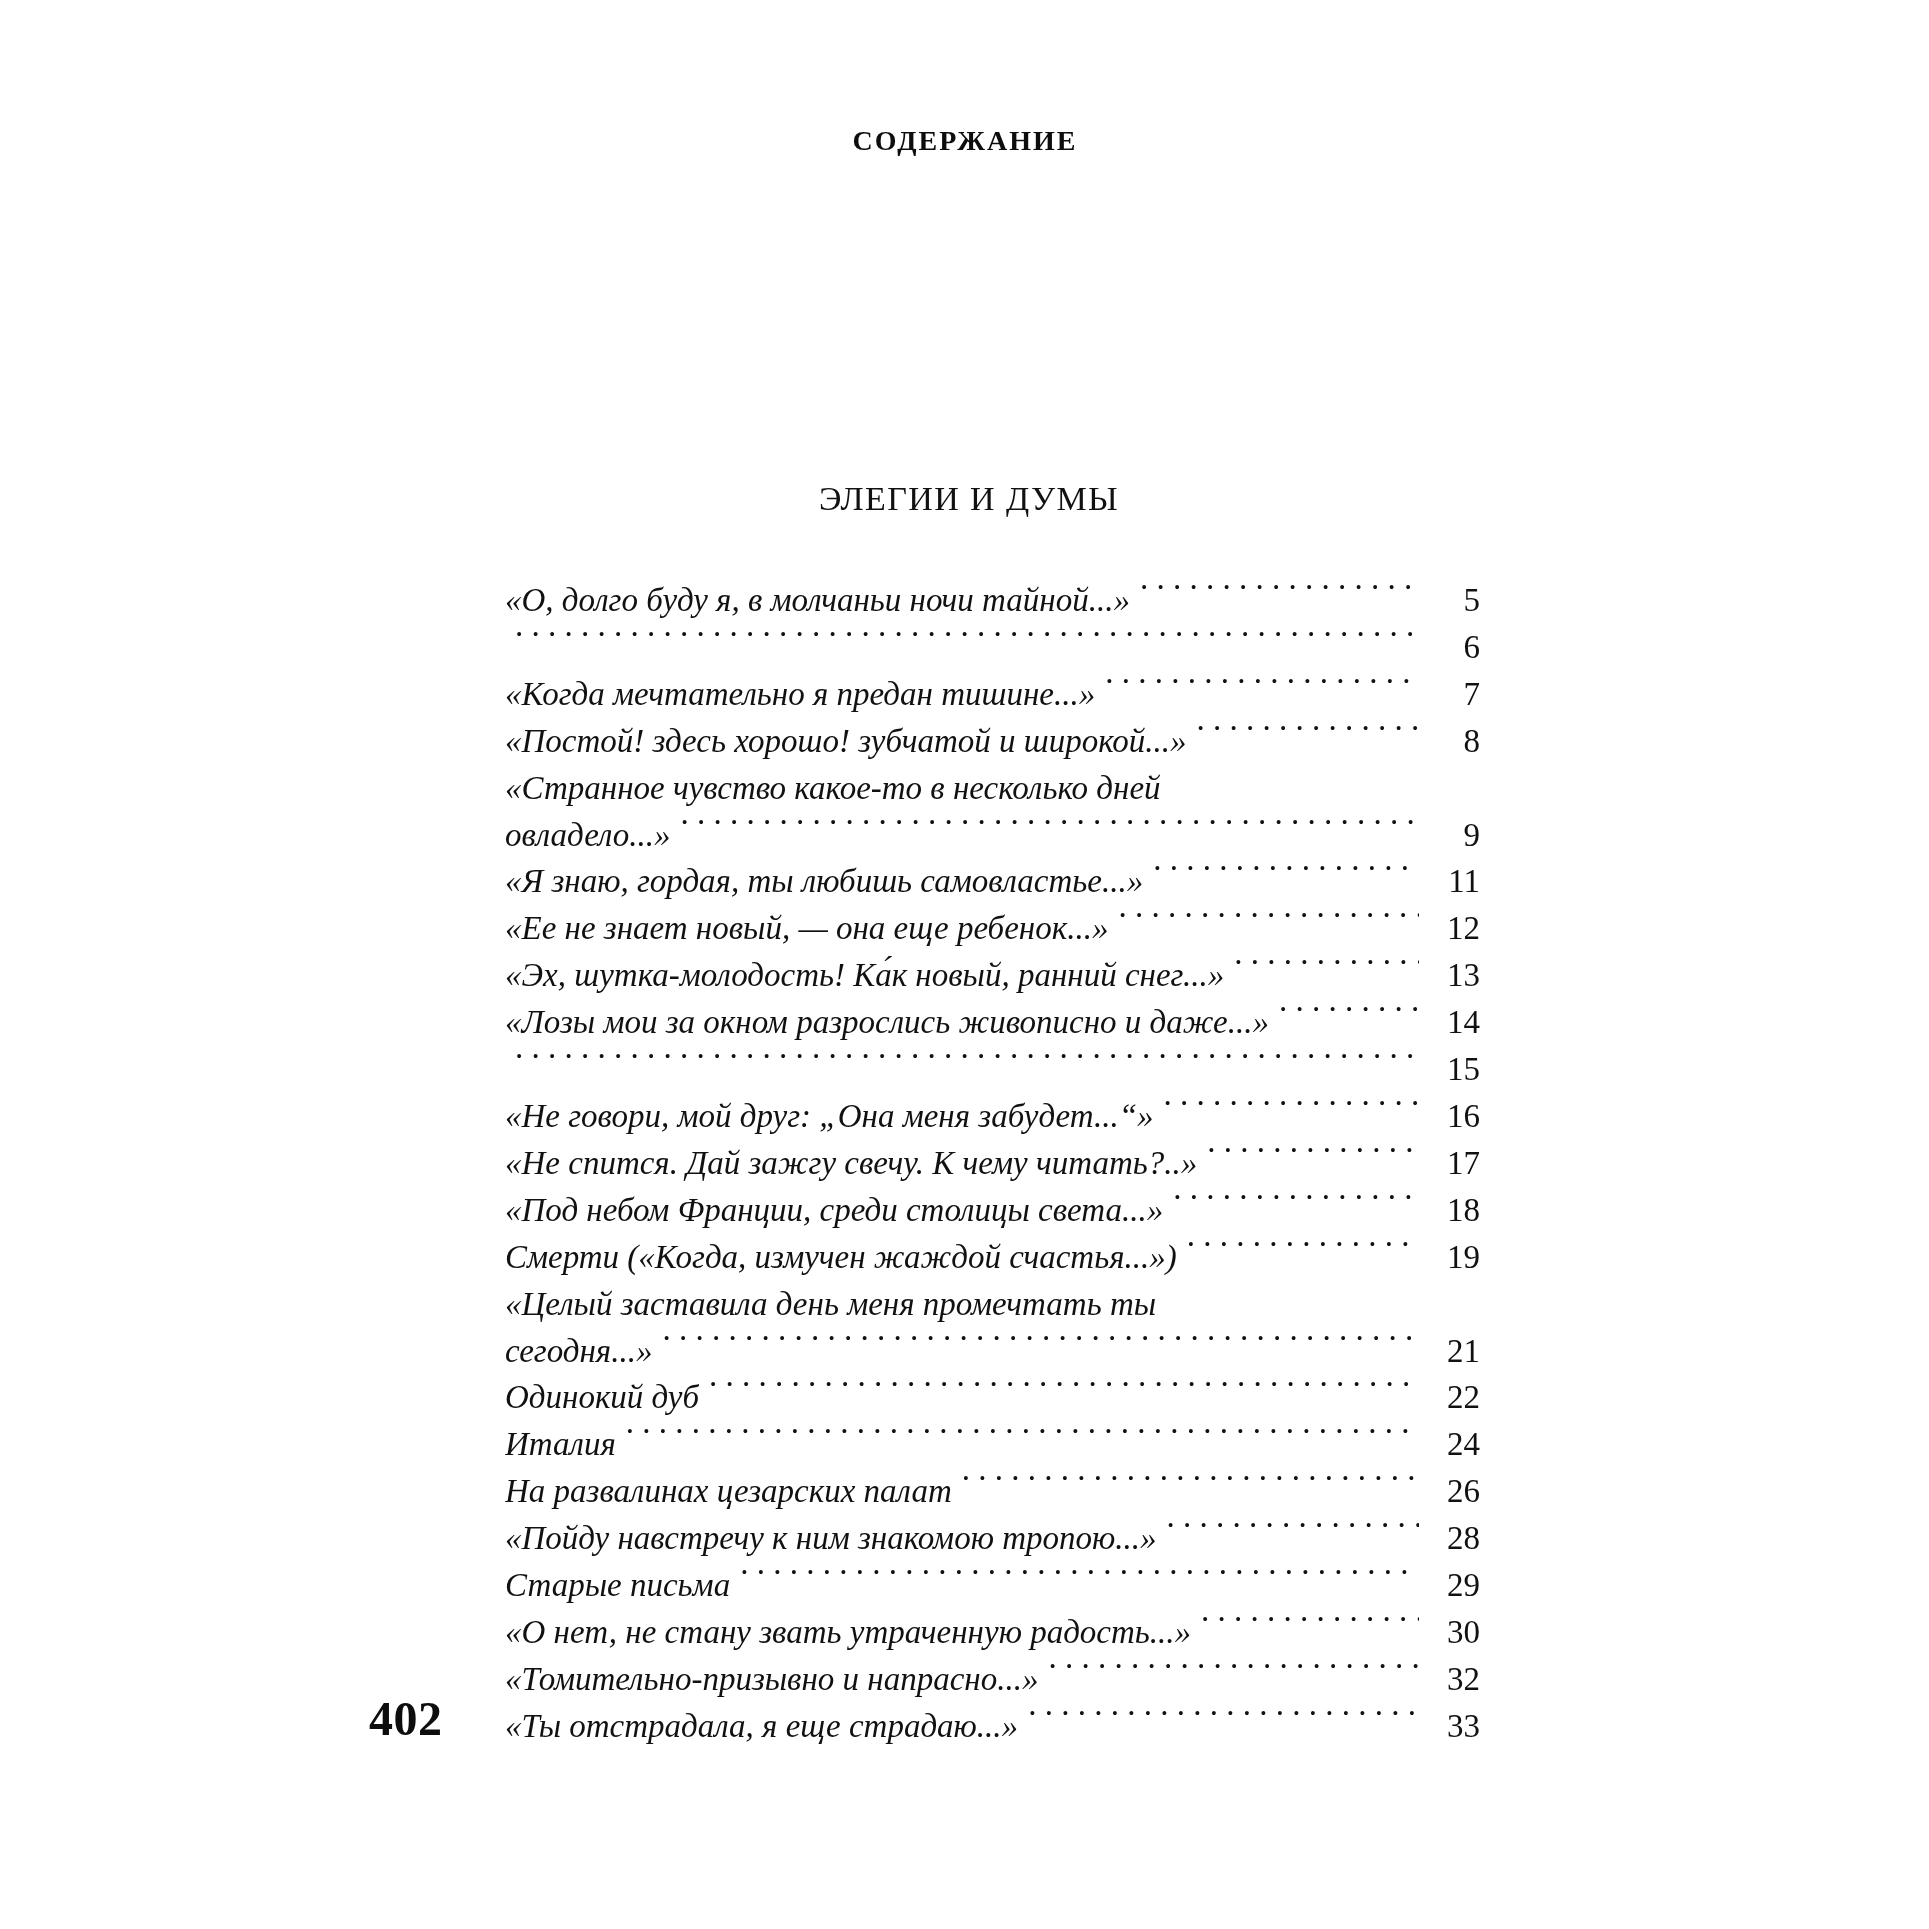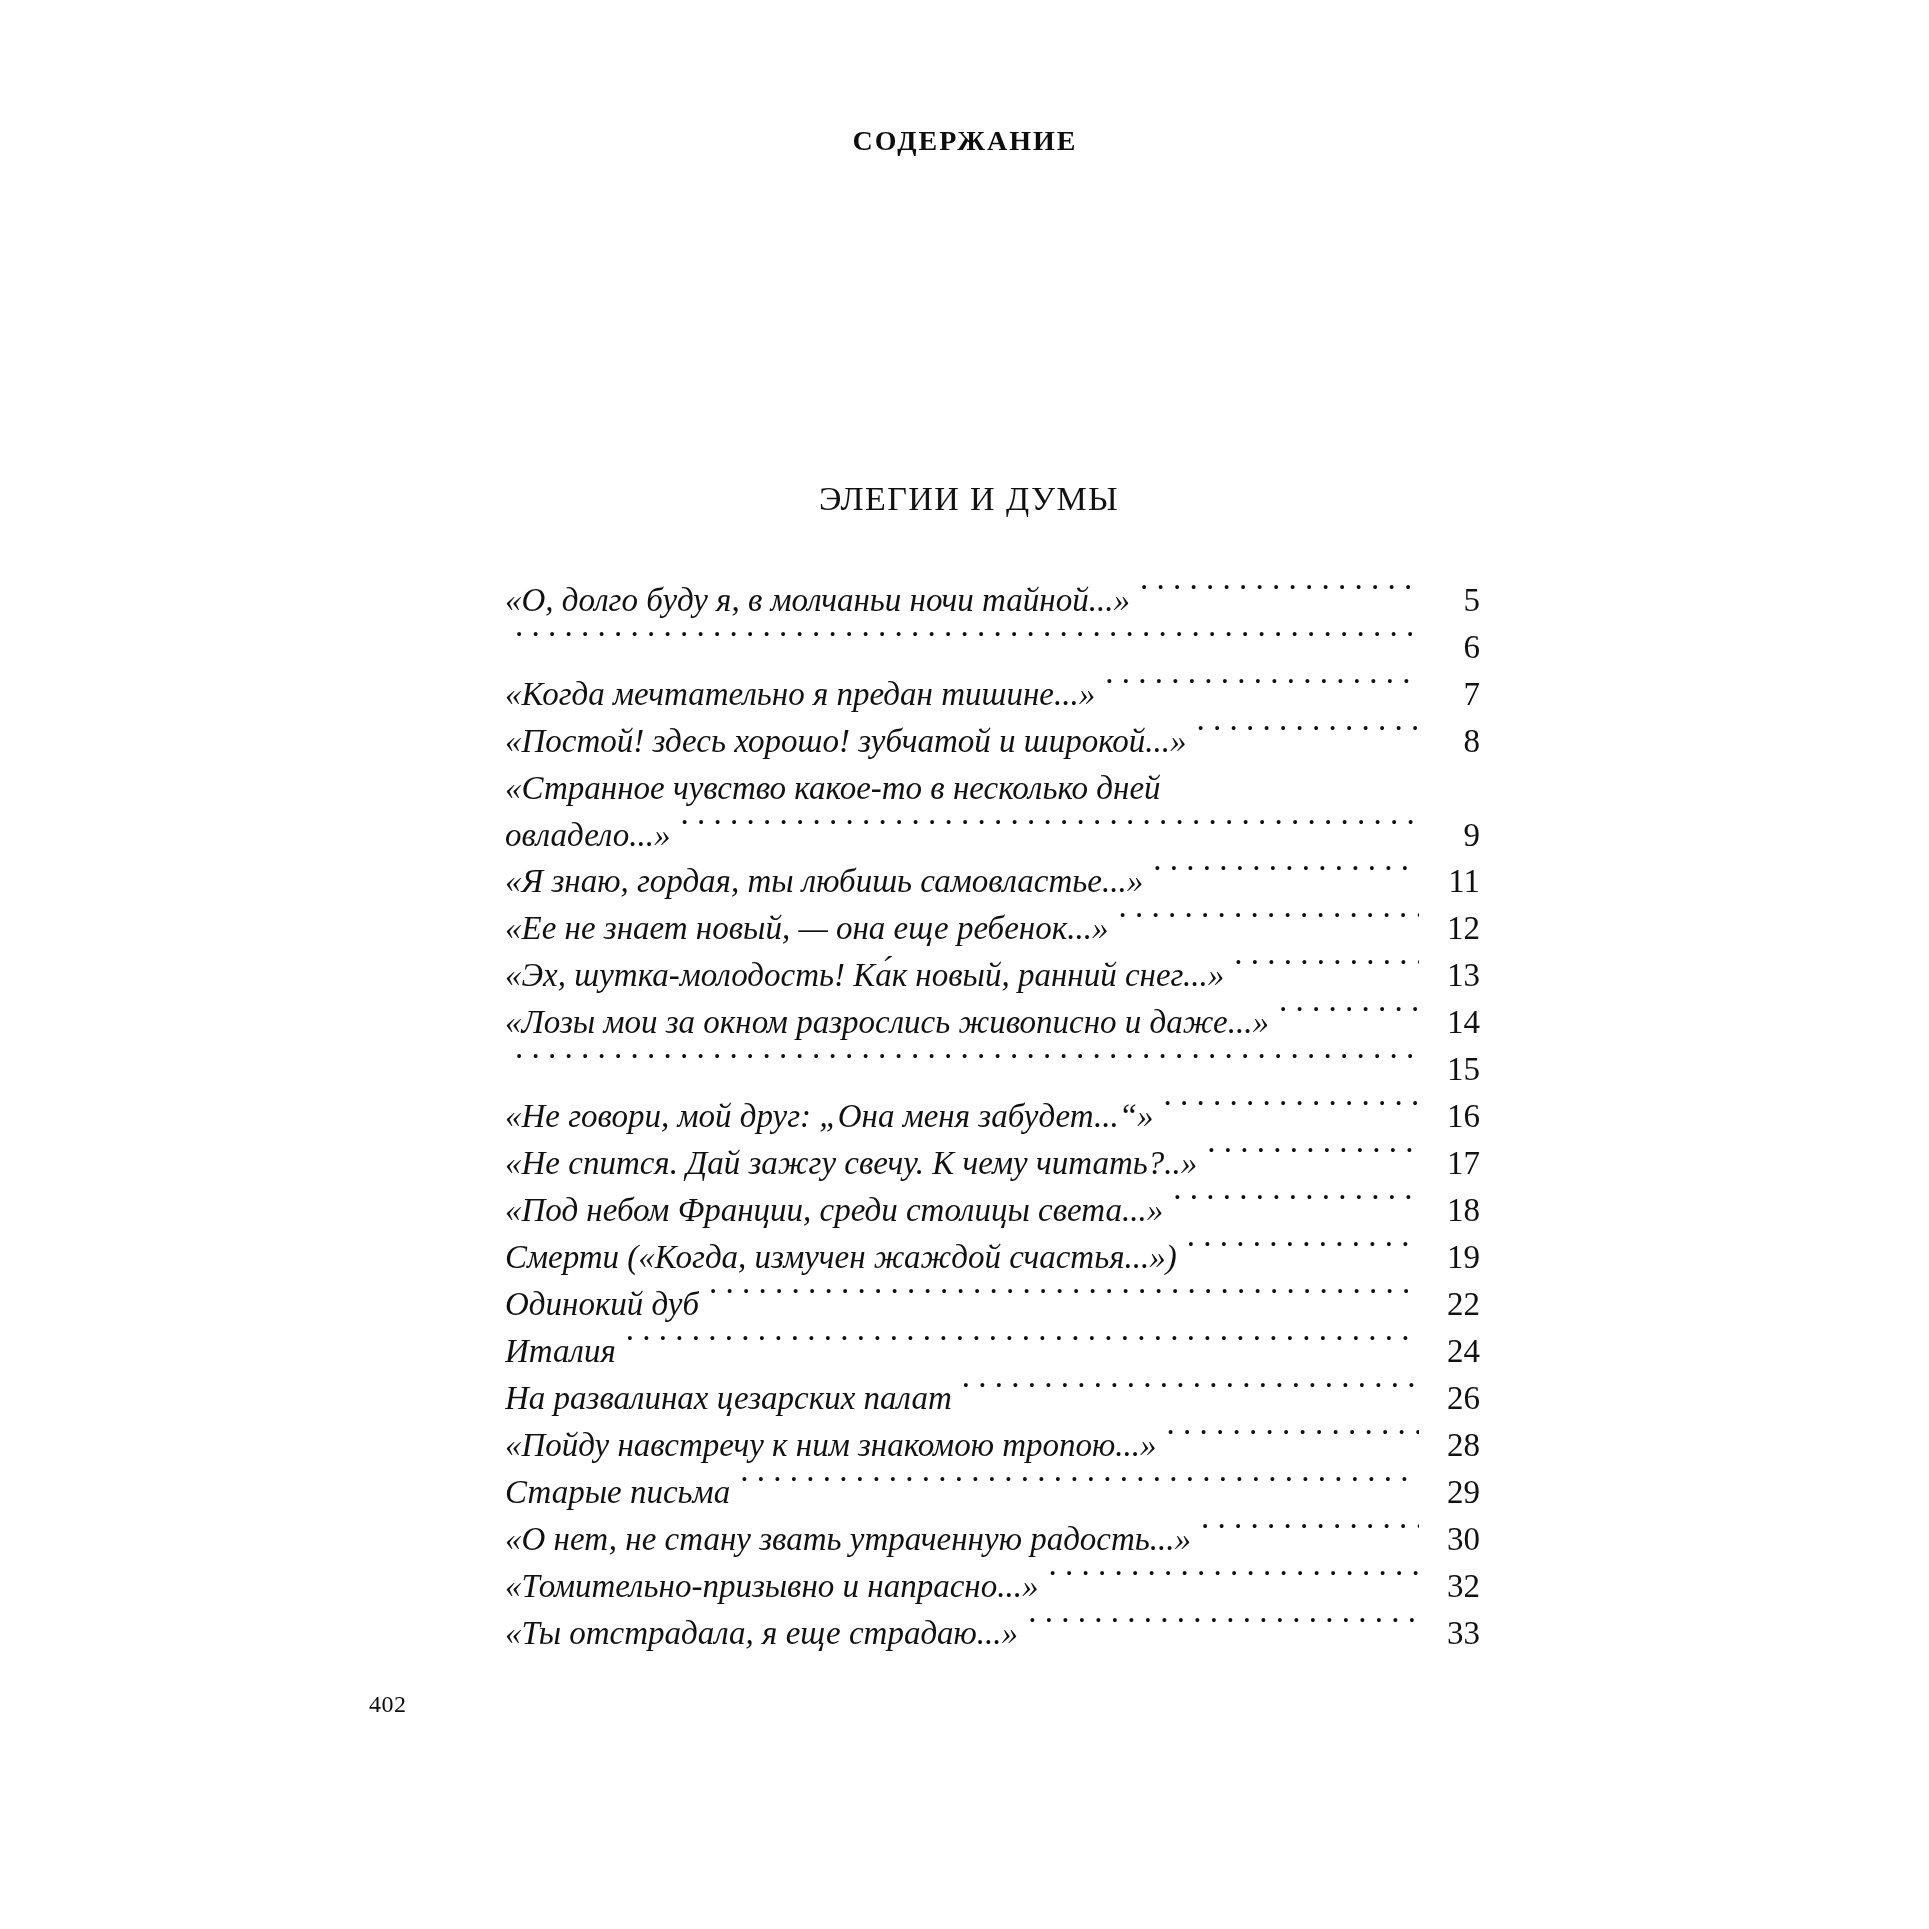--- a/index.html
+++ b/index.html
@@ -42,22 +42,22 @@
     font-weight: normal;
     letter-spacing: 1.4px;
     color: #111111;
   }
 
   
   .folio {
     position: absolute;
     top: 1691px;
     left: 369px;
-    font-size: 24px;
-    font-weight: normal;
+    font-size: 48px;
+    font-weight: bold;
     letter-spacing: 0.5px;
     color: #0d0d0d;
   }
 
   
   .toc-list {
     position: absolute;
     top: 564px;
     left: 505px;
     width: 975px;
@@ -223,20 +223,32 @@
           <span class="toc-page">18</span>
         </div>
       </div>
       <div class="toc-entry" style="height: 47px;">
         <div class="toc-line">
           <span class="toc-label">Смерти («Когда, измучен жаждой счастья...»)</span>
           <span class="toc-leader"></span>
           <span class="toc-page">19</span>
         </div>
       </div>
+      <div class="toc-entry" style="height: 93px;">
+        <div class="toc-line no-leader">
+          <span class="toc-label">«Целый заставила день меня промечтать ты</span>
+          <span class="toc-leader"></span>
+          <span class="toc-page">21</span>
+        </div>
+        <div class="toc-line">
+          <span class="toc-label">сегодня...»</span>
+          <span class="toc-leader"></span>
+          <span class="toc-page">21</span>
+        </div>
+      </div>
       <div class="toc-entry" style="height: 47px;">
         <div class="toc-line">
           <span class="toc-label">Одинокий дуб</span>
           <span class="toc-leader"></span>
           <span class="toc-page">22</span>
         </div>
       </div>
       <div class="toc-entry" style="height: 47px;">
         <div class="toc-line">
           <span class="toc-label">Италия</span>

